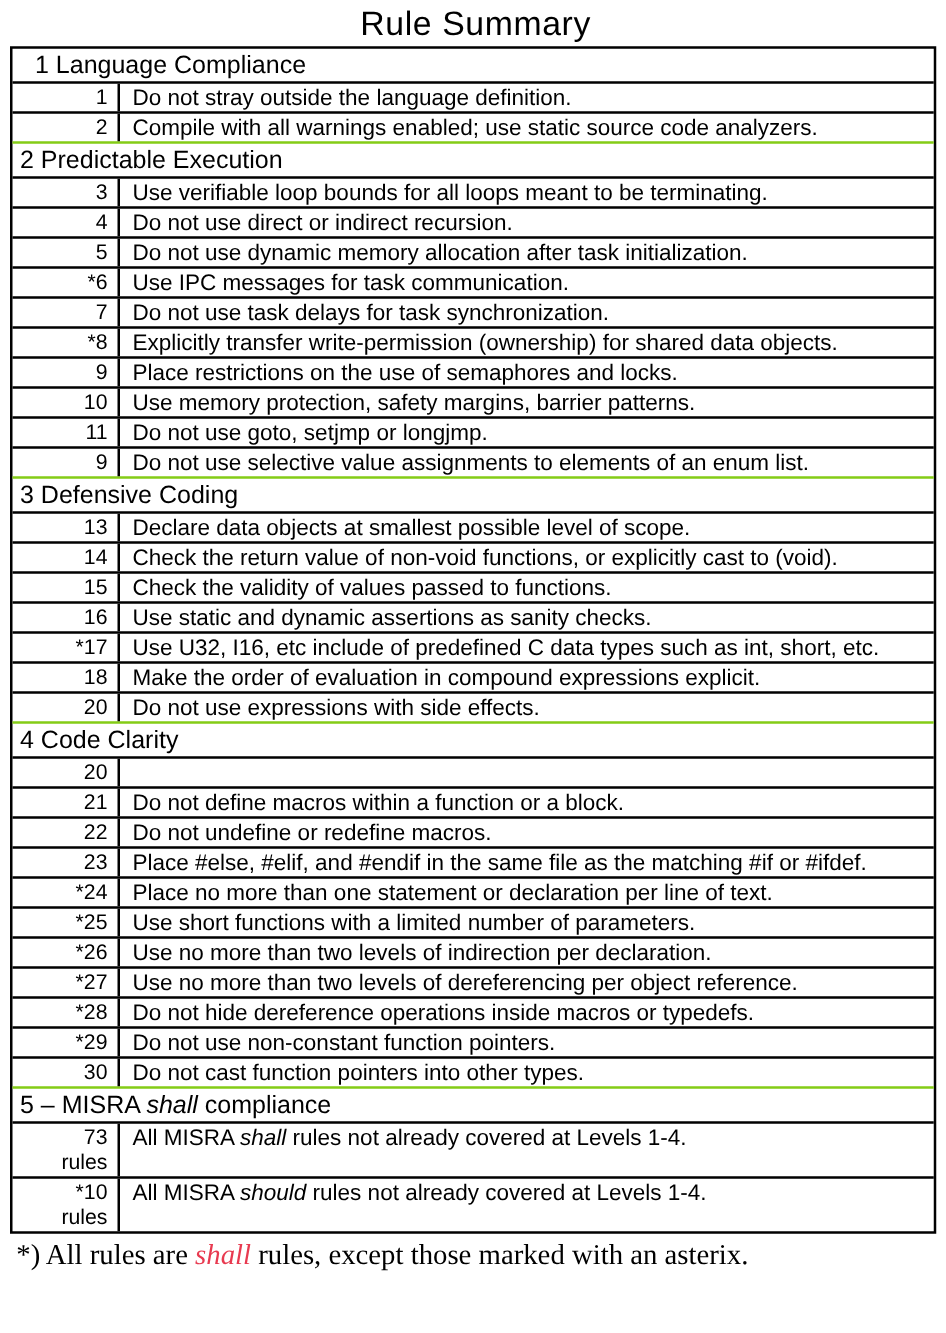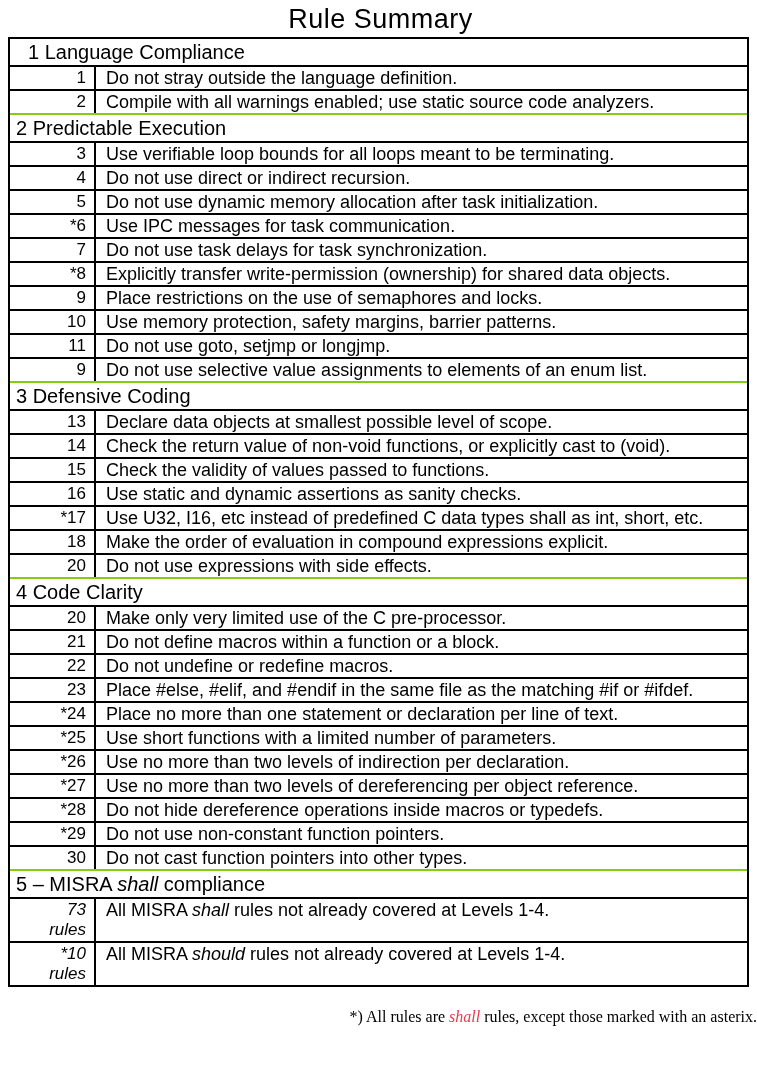--- a/index.html
+++ b/index.html
@@ -23,34 +23,33 @@
     white-space:nowrap; overflow:hidden;
   }
   .rule-table > :first-child { border-top:none;margin-left:12px; }
   .rule-row { display:flex; border-top:2px solid #000; align-items:stretch; }
   .num-cell {
     flex:none; width:86px; box-sizing:border-box;
     border-right:2px solid #000;
     text-align:right; padding:1px 8px 1px 0;
     font-size:17px; line-height:20px;
   }
-  .num, .num-sub { display:block;font-style:italic; }
+  .num, .num-sub { display:block; }
   .desc-cell {
     flex:1; min-width:0;
     font-family:Liberation Sans, sans-serif;
     font-size:18px; line-height:20px;
     padding:1px 4px 1px 10px;
     white-space:nowrap; overflow:hidden;
   }
   em { font-style:italic; }
   .footnote {
     font-family:"Liberation Serif", serif;
-    font-size:16px; line-height:22px;
-    margin:19px 0 0 13px;
-    text-align:right;
+    font-size:23px; line-height:22px;
+    margin:6px 0 0 13px;
   }
 </style>
 </head>
 <body>
 
 <div class="page">
 
   <div class="title">Rule Summary</div>
 
   <div class="rule-table">
@@ -119,35 +118,34 @@
     <div class="rule-row">
       <div class="num-cell">15</div>
       <div class="desc-cell">Check the validity of values passed to functions.</div>
     </div>
     <div class="rule-row">
       <div class="num-cell">16</div>
       <div class="desc-cell">Use static and dynamic assertions as sanity checks.</div>
     </div>
     <div class="rule-row">
       <div class="num-cell">*17</div>
-      <div class="desc-cell">Use U32, I16, etc instead of predefined C data types shall as int, short, etc.</div>
+      <div class="desc-cell">Use U32, I16, etc include of predefined C data types such as int, short, etc.</div>
     </div>
     <div class="rule-row">
       <div class="num-cell">18</div>
       <div class="desc-cell">Make the order of evaluation in compound expressions explicit.</div>
     </div>
     <div class="rule-row">
       <div class="num-cell">20</div>
       <div class="desc-cell">Do not use expressions with side effects.</div>
     </div>
 
     <div class="section-header">4 Code Clarity</div>
     <div class="rule-row">
       <div class="num-cell">20</div>
-      <div class="desc-cell">Make only very limited use of the C pre-processor.</div>
     </div>
     <div class="rule-row">
       <div class="num-cell">21</div>
       <div class="desc-cell">Do not define macros within a function or a block.</div>
     </div>
     <div class="rule-row">
       <div class="num-cell">22</div>
       <div class="desc-cell">Do not undefine or redefine macros.</div>
     </div>
     <div class="rule-row">

